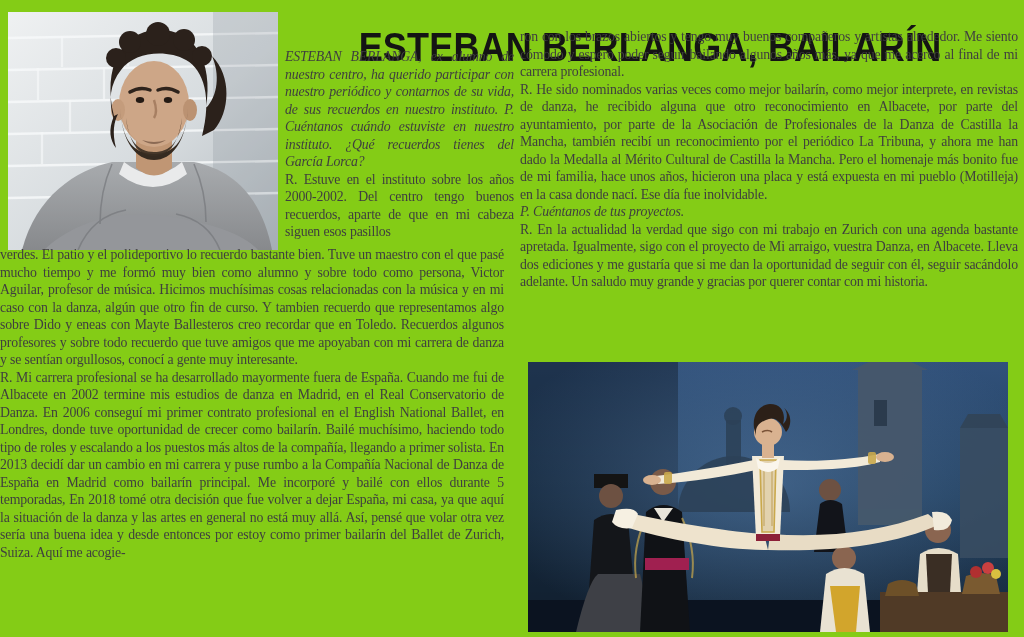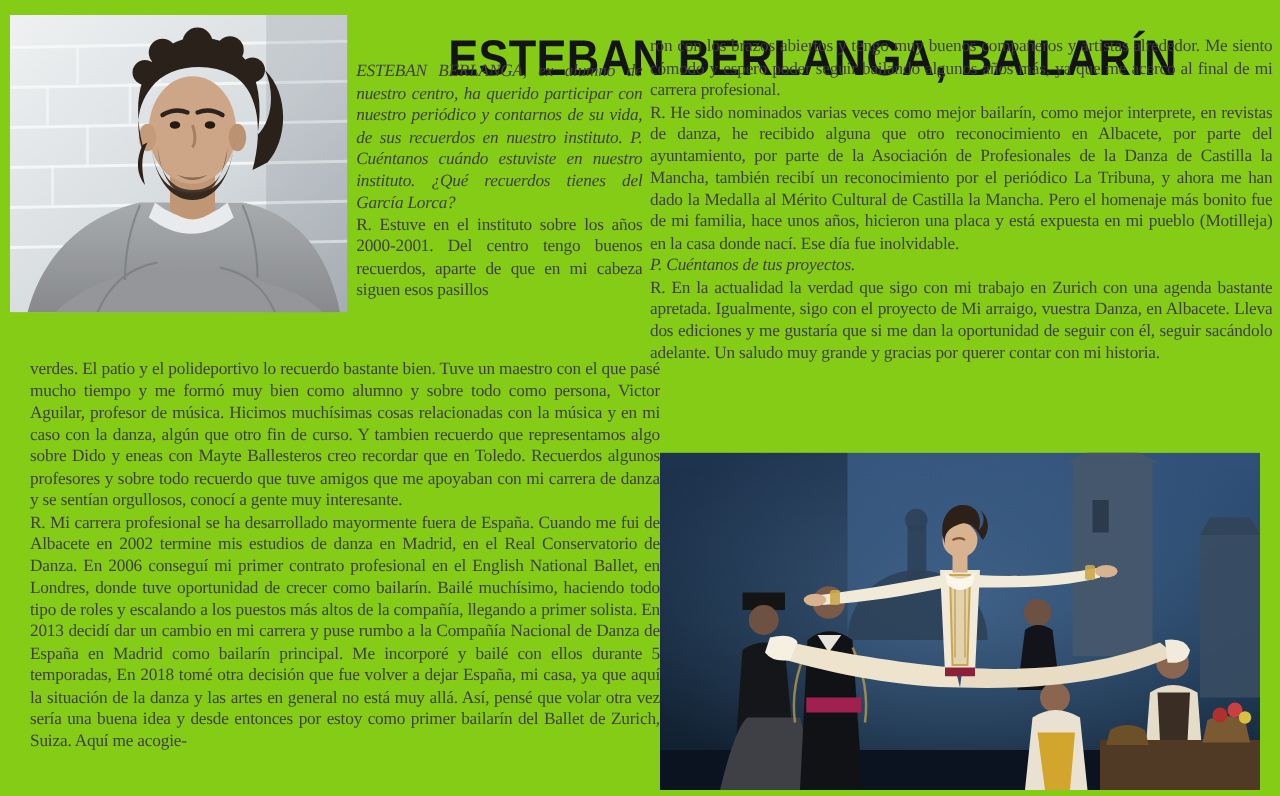--- a/index.html
+++ b/index.html
@@ -28,21 +28,21 @@
     position:absolute;
     font-size:13.8px;line-height:17.5px;
     letter-spacing:-0.15px;
     text-align:justify;
     color:#3f3f3f;
     font-family:Liberation Serif, serif;
   }
   .txt p{margin:0;}
   .it{font-style:italic;}
   .narrow-col{left:285px;top:48px;width:229px;}
-  .left-col{left:24px;top:246px;width:504px;margin-top:40px;}
+  .left-col{left:0;top:246px;width:504px;}
   .right-col{left:520px;top:28px;width:498px;}
 </style>
 </head>
 <body>
 
 <div class="page">
 
   <h1 class="page-title">ESTEBAN BERLANGA, BAILARÍN</h1>
 
   <div class="photo portrait">
@@ -207,21 +207,21 @@
         <path d="M226 66 C224 50 234 42 242 42 C254 42 258 52 255 62
                  C260 58 260 50 256 46 C264 52 264 64 258 70
                  C252 58 246 54 238 58 C230 61 227 66 228 74 Z" fill="#2c2018"></path>
         <path d="M234 70 q6 -3 10 0" stroke="#7a5338" stroke-width="1.6" fill="none"></path>
       </g>
     </svg>
   </div>
 
   <div class="txt narrow-col">
     <p class="it">ESTEBAN BERLANGA, ex alumno de nuestro centro, ha querido participar con nuestro periódico y contarnos de su vida, de sus recuerdos en nuestro instituto. P. Cuéntanos cuándo estuviste en nuestro instituto. ¿Qué recuerdos tienes del García Lorca?</p>
-    <p>R. Estuve en el instituto sobre los años 2000-2001. Del centro tengo buenos recuerdos, aparte de que en mi cabeza siguen esos pasillos</p>
+    <p>R. Estuve en el instituto sobre los años 2000-2002. Del centro tengo buenos recuerdos, aparte de que en mi cabeza siguen esos pasillos</p>
   </div>
 
   <div class="txt left-col">
     <p>verdes. El patio y el polideportivo lo recuerdo bastante bien. Tuve un maestro con el que pasé mucho tiempo y me formó muy bien como alumno y sobre todo como persona, Victor Aguilar, profesor de música. Hicimos muchísimas cosas relacionadas con la música y en mi caso con la danza, algún que otro fin de curso. Y tambien recuerdo que representamos algo sobre Dido y eneas con Mayte Ballesteros creo recordar que en Toledo. Recuerdos algunos profesores y sobre todo recuerdo que tuve amigos que me apoyaban con mi carrera de danza y se sentían orgullosos, conocí a gente muy interesante.</p>
     <p>R. Mi carrera profesional se ha desarrollado mayormente fuera de España. Cuando me fui de Albacete en 2002 termine mis estudios de danza en Madrid, en el Real Conservatorio de Danza. En 2006 conseguí mi primer contrato profesional en el English National Ballet, en Londres, donde tuve oportunidad de crecer como bailarín. Bailé muchísimo, haciendo todo tipo de roles y escalando a los puestos más altos de la compañía, llegando a primer solista. En 2013 decidí dar un cambio en mi carrera y puse rumbo a la Compañía Nacional de Danza de España en Madrid como bailarín principal. Me incorporé y bailé con ellos durante 5 temporadas, En 2018 tomé otra decisión que fue volver a dejar España, mi casa, ya que aquí la situación de la danza y las artes en general no está muy allá. Así, pensé que volar otra vez sería una buena idea y desde entonces por estoy como primer bailarín del Ballet de Zurich, Suiza. Aquí me acogie-</p>
   </div>
 
   <div class="txt right-col">
     <p>ron con los brazos abiertos y tengo muy buenos compañeros y artistas alrededor. Me siento cómodo y espero poder seguir bailando algunos años más, ya que me acerco al final de mi carrera profesional.</p>
     <p>R. He sido nominados varias veces como mejor bailarín, como mejor interprete, en revistas de danza, he recibido alguna que otro reconocimiento en Albacete, por parte del ayuntamiento, por parte de la Asociación de Profesionales de la Danza de Castilla la Mancha, también recibí un reconocimiento por el periódico La Tribuna, y ahora me han dado la Medalla al Mérito Cultural de Castilla la Mancha. Pero el homenaje más bonito fue de mi familia, hace unos años, hicieron una placa y está expuesta en mi pueblo (Motilleja) en la casa donde nací. Ese día fue inolvidable.</p>

